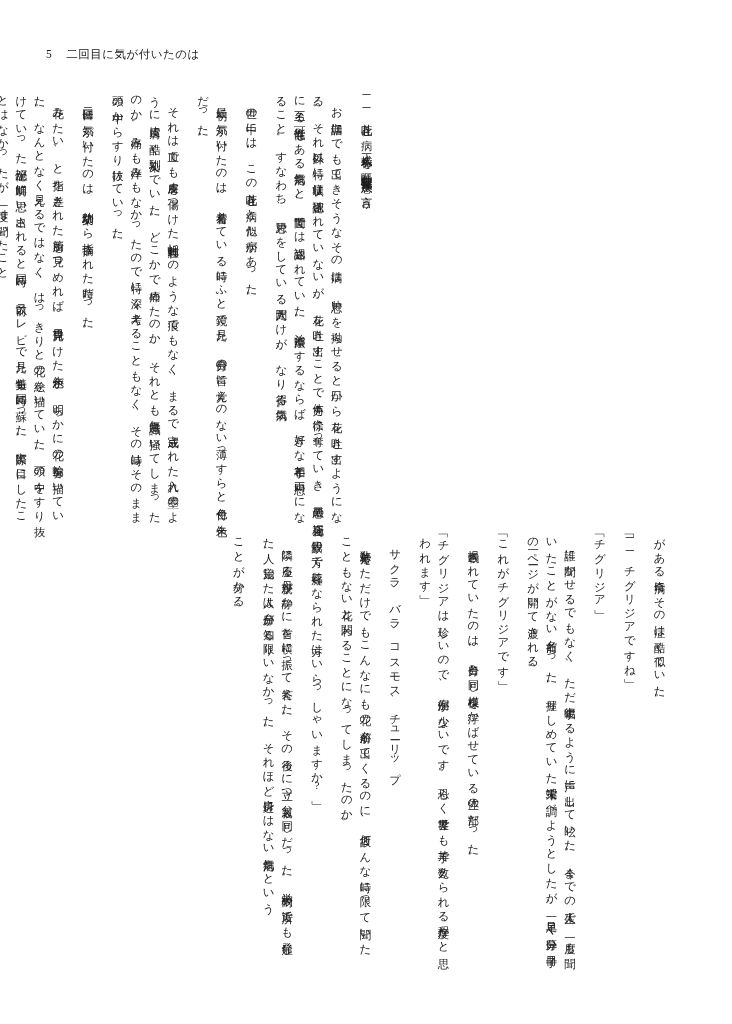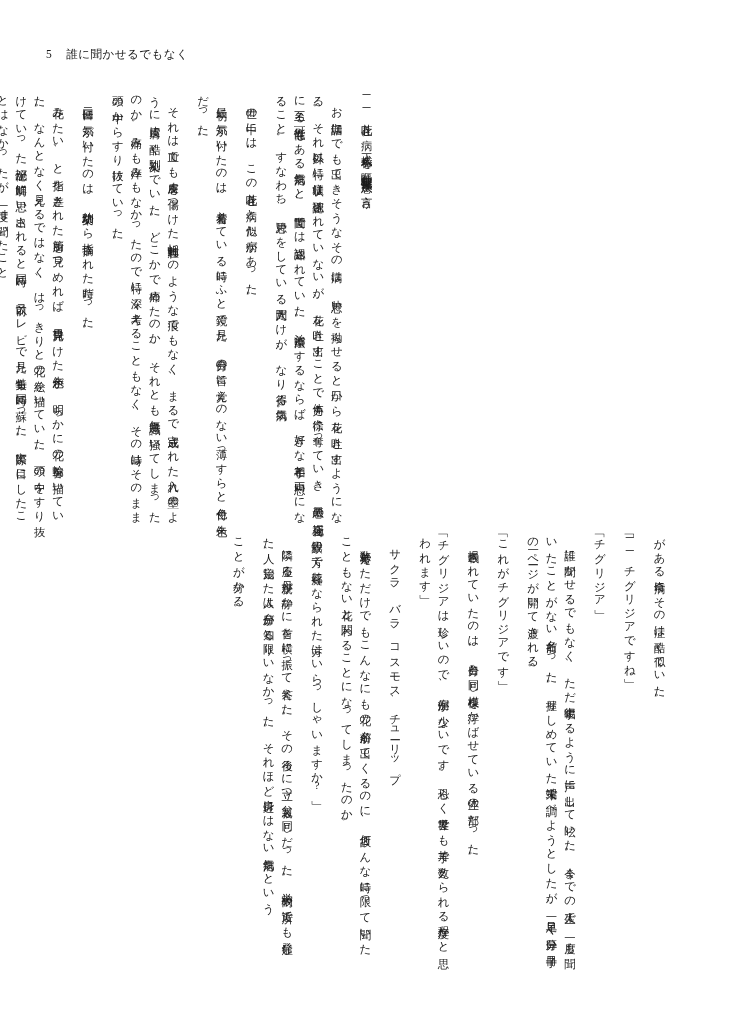--- a/index.html
+++ b/index.html
@@ -75,21 +75,21 @@
   }
   
 </style>
 </head>
 <body>
 
 <div id="page">
 
   <div id="header">
     <span class="pageno">5</span>
-    <span class="runtitle">誰に聞かせるでもなく</span>
+    <span class="runtitle">二回目に気が付いたのは</span>
   </div>
 
   <div class="vblock" id="col-right">
     <p class="para indent0">──花吐き病。正式名称を嘔吐中枢花被性疾患と言う。</p>
     <p class="para indent1">お伽話にでも出てきそうなその病は、片思いを拗らせると口から花を吐き出すようになる。それ以外に特に症状は確認されていないが、花を吐き出すことで体力を徐々に奪っていき、最悪の場合死に至る可能性もある病気だと、世間では認知されていた。治療法とするならば、好きな相手と両想いになること。すなわち、片思いをしている人間だけが、なり得る病気。</p>
     <p class="para indent1">世の中には、この花吐き病と似た病があった。</p>
     <p class="para indent1">最初に気が付いたのは、着替えている時にふと鏡で見た、自分の首に覚えのない薄っすらと色付く朱色だった。</p>
     <p class="para indent1">それは血でも皮膚を傷つけた蚯蚓腫れのような痕でもなく、まるで完成された入れ墨のように皮膚に酷く馴染んでいた。どこかで痛めたのか、それとも無意識に掻いてしまったのか。痛みも痒みもなかったので特に深く考えることもなく、その時はそのまま頭の中からすり抜けていった。</p>
     <p class="para indent1">二回目に気が付いたのは、幼馴染から指摘された時だった。</p>
     <p class="para indent1">花みたい、と指を差された箇所を見つめれば、先日見つけた朱色が、明らかに花の輪郭を描いていた。なんとなく見えるではなく、はっきりと花の絵を描いていた。頭の中をすり抜けていった記憶が鮮明に思い出されると同時に、以前テレビで見た特集も同時に蘇った。実際に目にしたことはなかったが、一度は聞いたこと</p>

